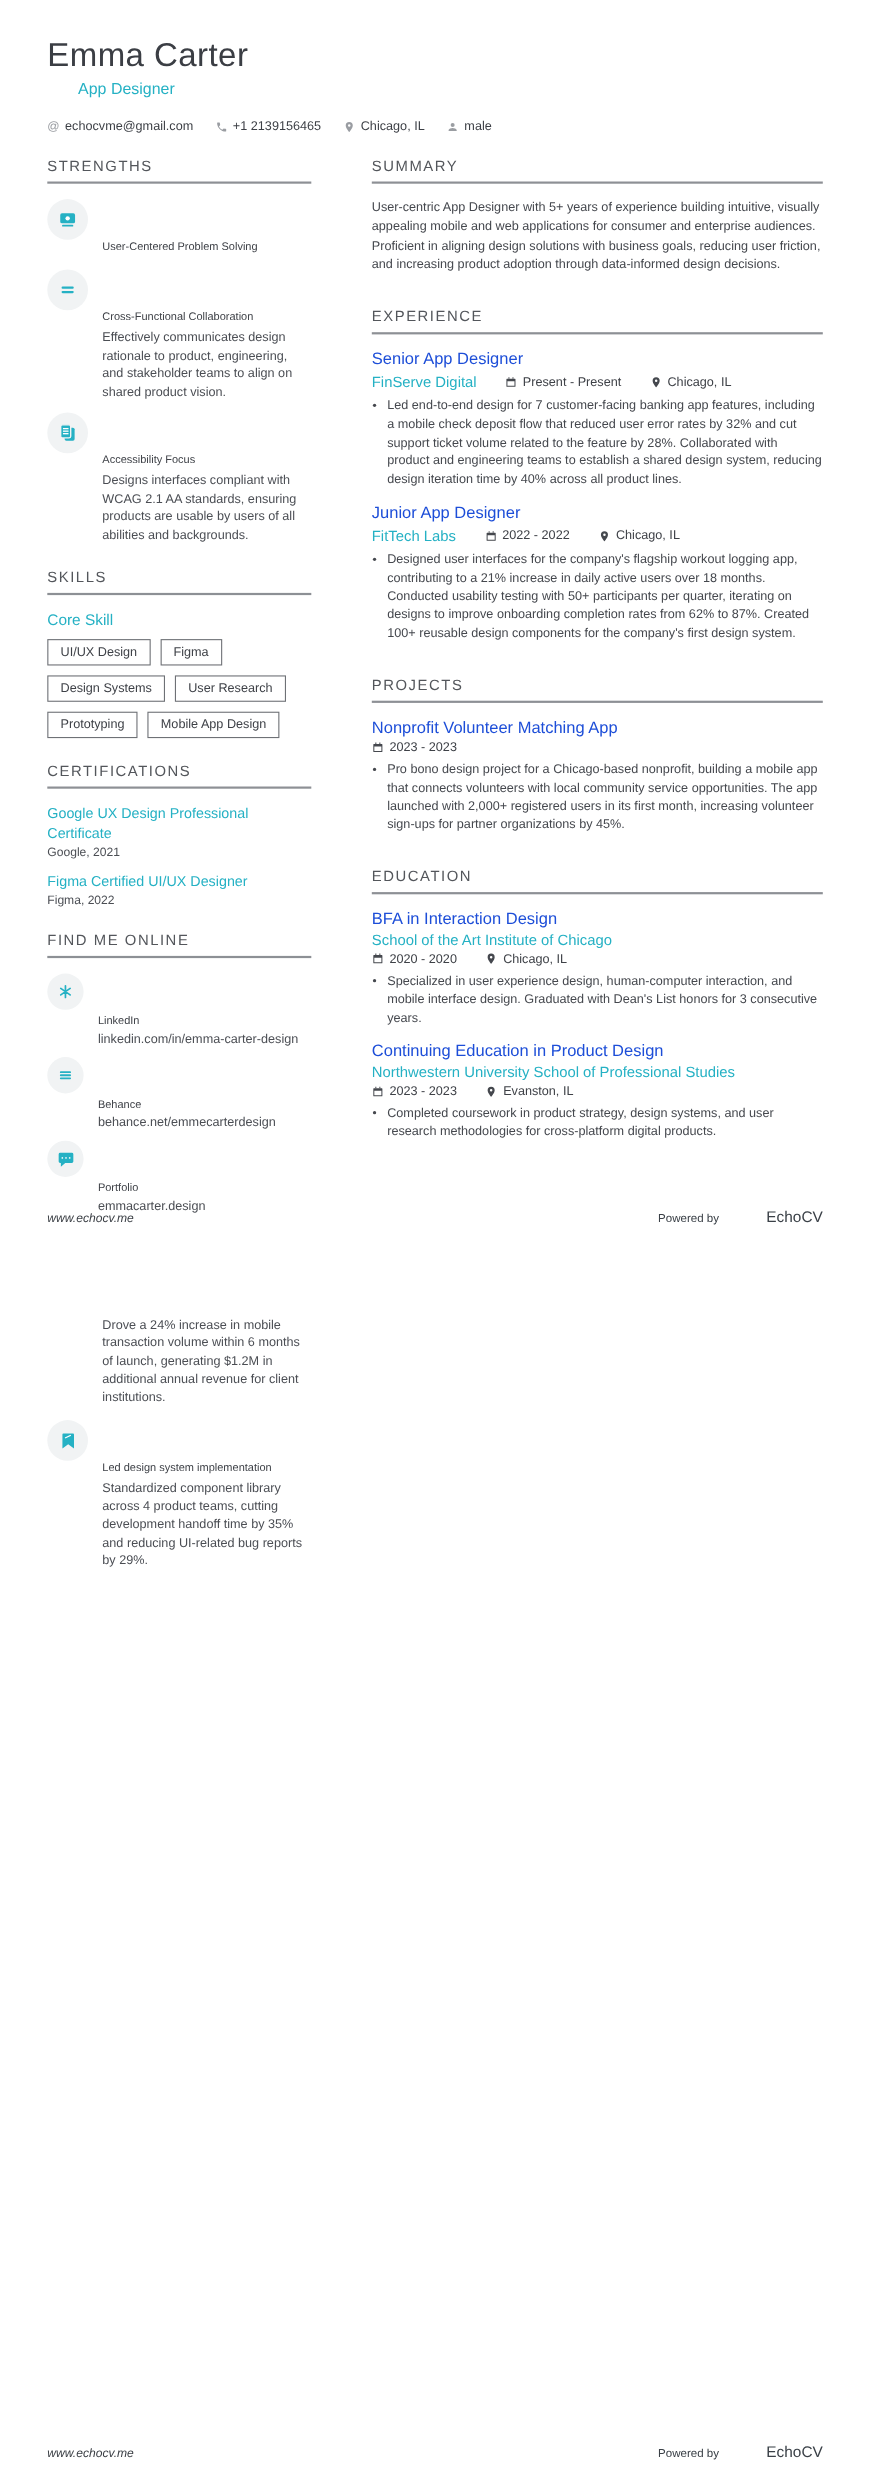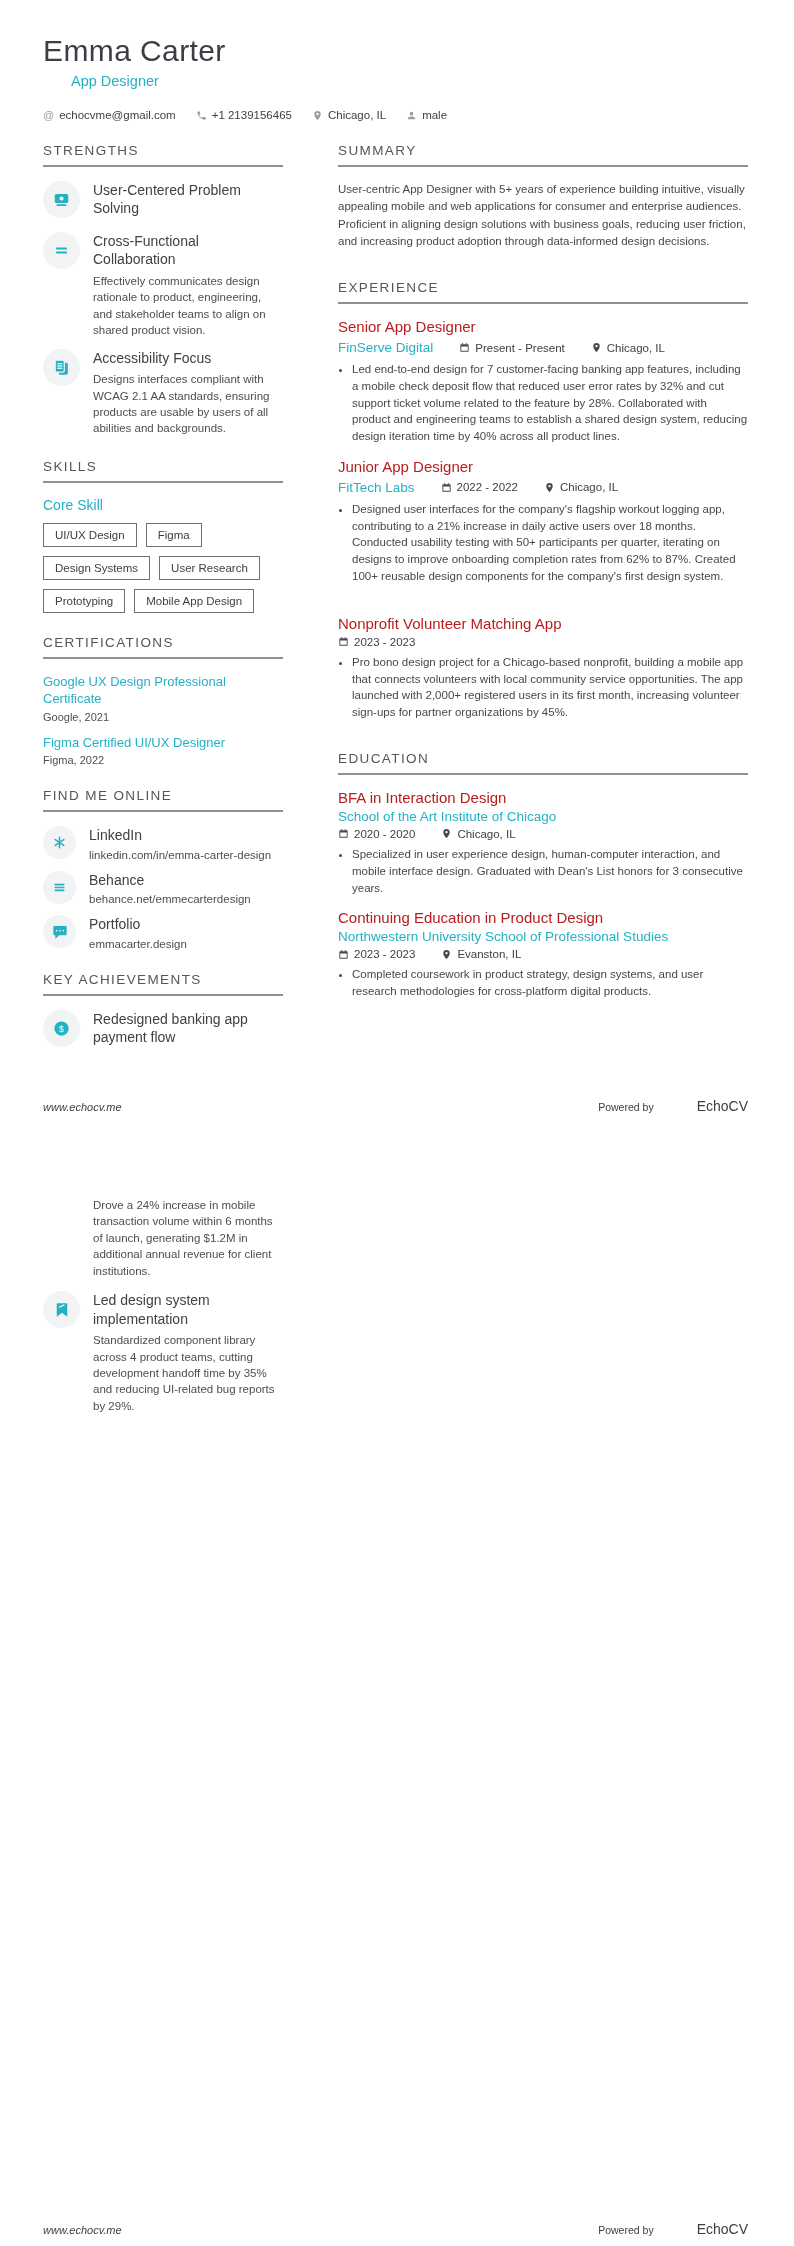--- a/index.html
+++ b/index.html
@@ -23,39 +23,39 @@
 
   section.block { margin-bottom:22px; }
   .sec-h { font-size:13.5px; font-weight:400; letter-spacing:1.4px; color:#53565b;
            border-bottom:2px solid #8d9095; padding-bottom:7px; margin-bottom:14px; }
 
   
   .li-item { display:flex; gap:13px; margin-bottom:10px; }
   .li-icon { width:37px; height:37px; border-radius:50%; background:#f1f3f4; flex:none;
              display:flex; align-items:center; justify-content:center; }
   .li-body { flex:1; }
-  .li-title { font-size:14px; color:#3e4147; line-height:1.32; margin-bottom:4px; }
+  .li-title { font-size:10px; color:#3e4147; line-height:1.32; margin-bottom:4px;margin-top:37px; }
   .li-desc { font-size:11.5px; color:#4b4e54; line-height:1.43; }
 
   
   .group-label { font-size:14px; color:#25b1c4; margin-bottom:10px; }
   .chips { display:flex; flex-wrap:wrap; gap:9px; }
   .chip { border:1px solid #6e7176; padding:5px 11px; font-size:11.5px; color:#3e4147; }
 
   
   .cert { margin-bottom:11px; }
   .cert-name { font-size:13px; color:#25b1c4; line-height:1.35; margin-bottom:3px; }
   .cert-issuer { font-size:11px; color:#4b4e54; }
 
   
   .online-url { font-size:11.5px; color:#4b4e54; }
 
   
   .entry { margin-bottom:13px; }
-  .entry-title { font-size:15px; color:#b91c1c; font-weight:400; }
+  .entry-title { font-size:15px; color:#1d4ed8; font-weight:400; }
   .meta-row { display:flex; align-items:center; gap:26px; margin-top:5px; flex-wrap:wrap; }
   .company, .school { font-size:13.5px; color:#25b1c4; }
   .meta { display:flex; align-items:center; gap:5px; font-size:11.5px; color:#3e4147; }
   .meta svg { display:block; }
   .school-line { margin-top:3px; }
   .bullets { margin:6px 0 0 0; padding-left:14px; list-style:disc; }
   .bullets li { font-size:11.5px; color:#45484e; line-height:1.46; }
   .summary-text { font-size:11.5px; color:#45484e; line-height:1.5; }
 
   
@@ -304,20 +304,21 @@
                 <span>Chicago, IL</span>
               </span>
             </div>
             <ul class="bullets">
                 <li>Designed user interfaces for the company's flagship workout logging app, contributing to a 21% increase in daily active users over 18 months. Conducted usability testing with 50+ participants per quarter, iterating on designs to improve onboarding completion rates from 62% to 87%. Created 100+ reusable design components for the company's first design system.</li>
               </ul>
           </div>
         </section>
 
         <section class="block" style="margin-top:30px;">
+          <div class="sec-h">PROJECTS</div>
           <div class="entry">
             <div class="entry-title">Nonprofit Volunteer Matching App</div>
             <div class="meta-row" style="margin-top:4px;">
               <span class="meta">
                 <span>
                     <svg viewBox="0 0 24 24" width="11" height="11" fill="#45484e">
                       <path d="M7 2h2v3H7zM15 2h2v3h-2z"></path>
                       <path d="M4 5h16a1 1 0 0 1 1 1v14a1 1 0 0 1-1 1H4a1 1 0 0 1-1-1V6a1 1 0 0 1 1-1zm1 5v9h14v-9H5z"></path>
                     </svg>
                   </span>

